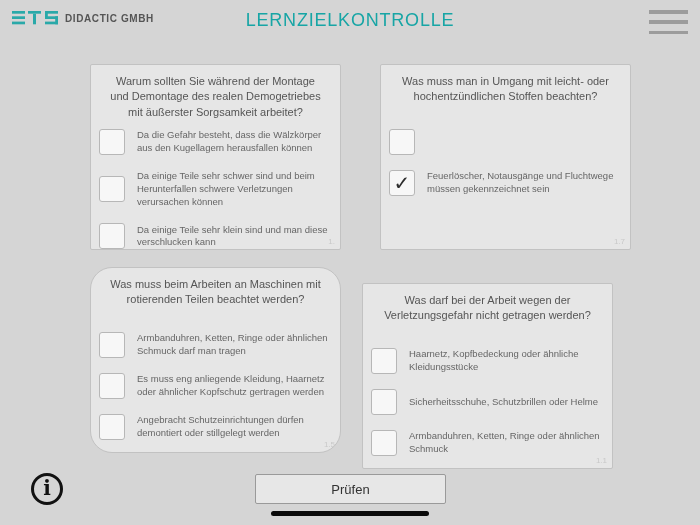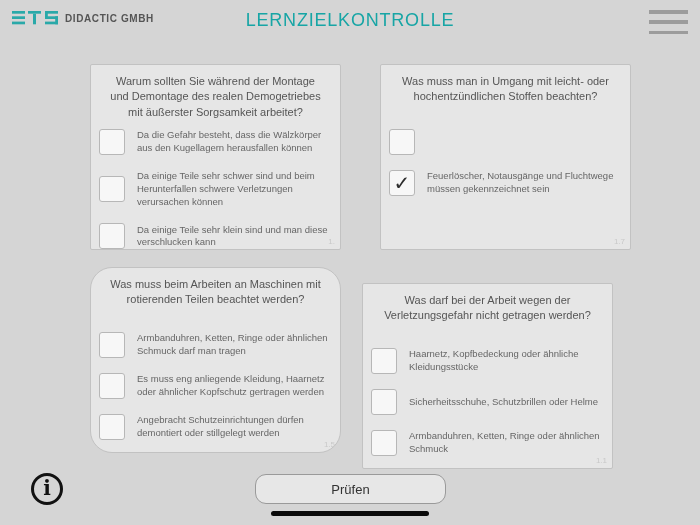--- a/index.html
+++ b/index.html
@@ -51,21 +51,21 @@
   
   .info-btn {
     position:absolute; left:31px; top:473px; width:32px; height:32px;
     border:3px solid #111; border-radius:50%; cursor:pointer;
     display:flex; align-items:center; justify-content:center;
     font-family:"DejaVu Serif", serif; font-weight:bold; font-size:20px; color:#111;
     padding-bottom:2px;
   }
   .check-btn {
     position:absolute; left:255px; top:474px; width:191px; height:30px;
-    background:#e7e7e7; border:1px solid #9a9a9a; border-radius:11px;
+    background:#e7e7e7; border:1px solid #9a9a9a; border-radius:2px;
     display:flex; align-items:center; justify-content:center;
     font-size:13px; color:#333; cursor:pointer;
   }
   .home-indicator {
     position:absolute; left:271px; top:511px; width:158px; height:5px;
     background:#0a0a0a; border-radius:3px;
   }
 </style>
 </head>
 <body>

